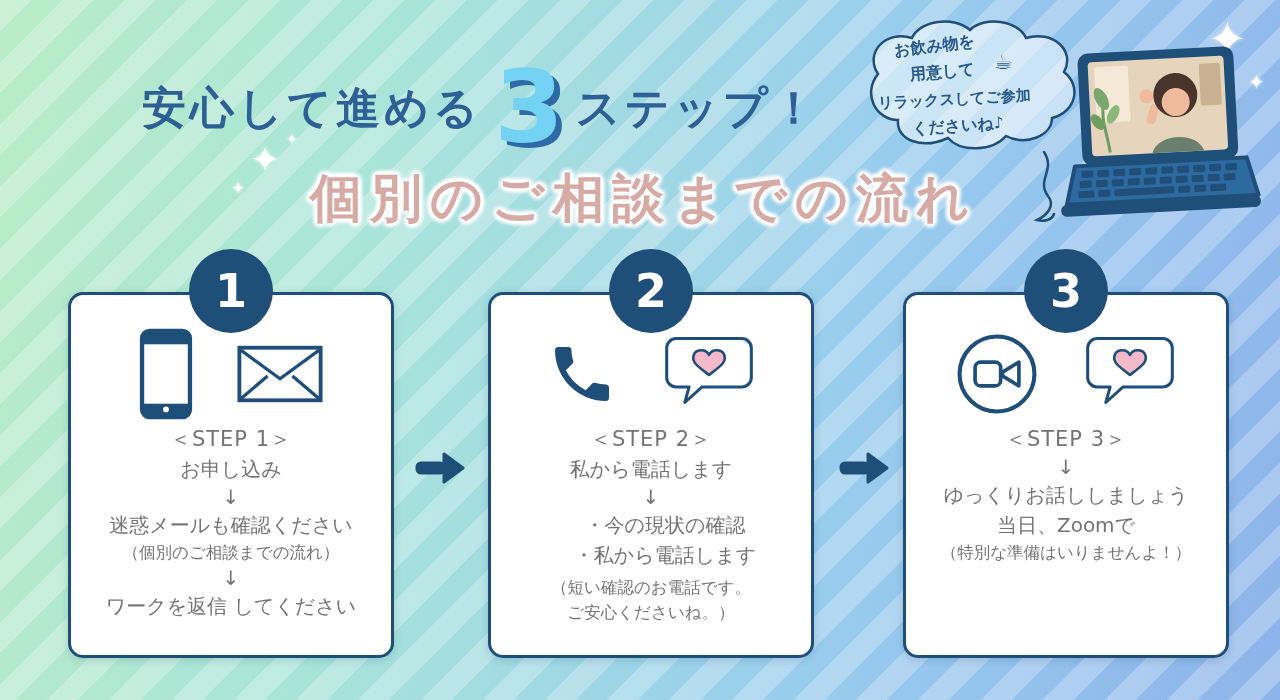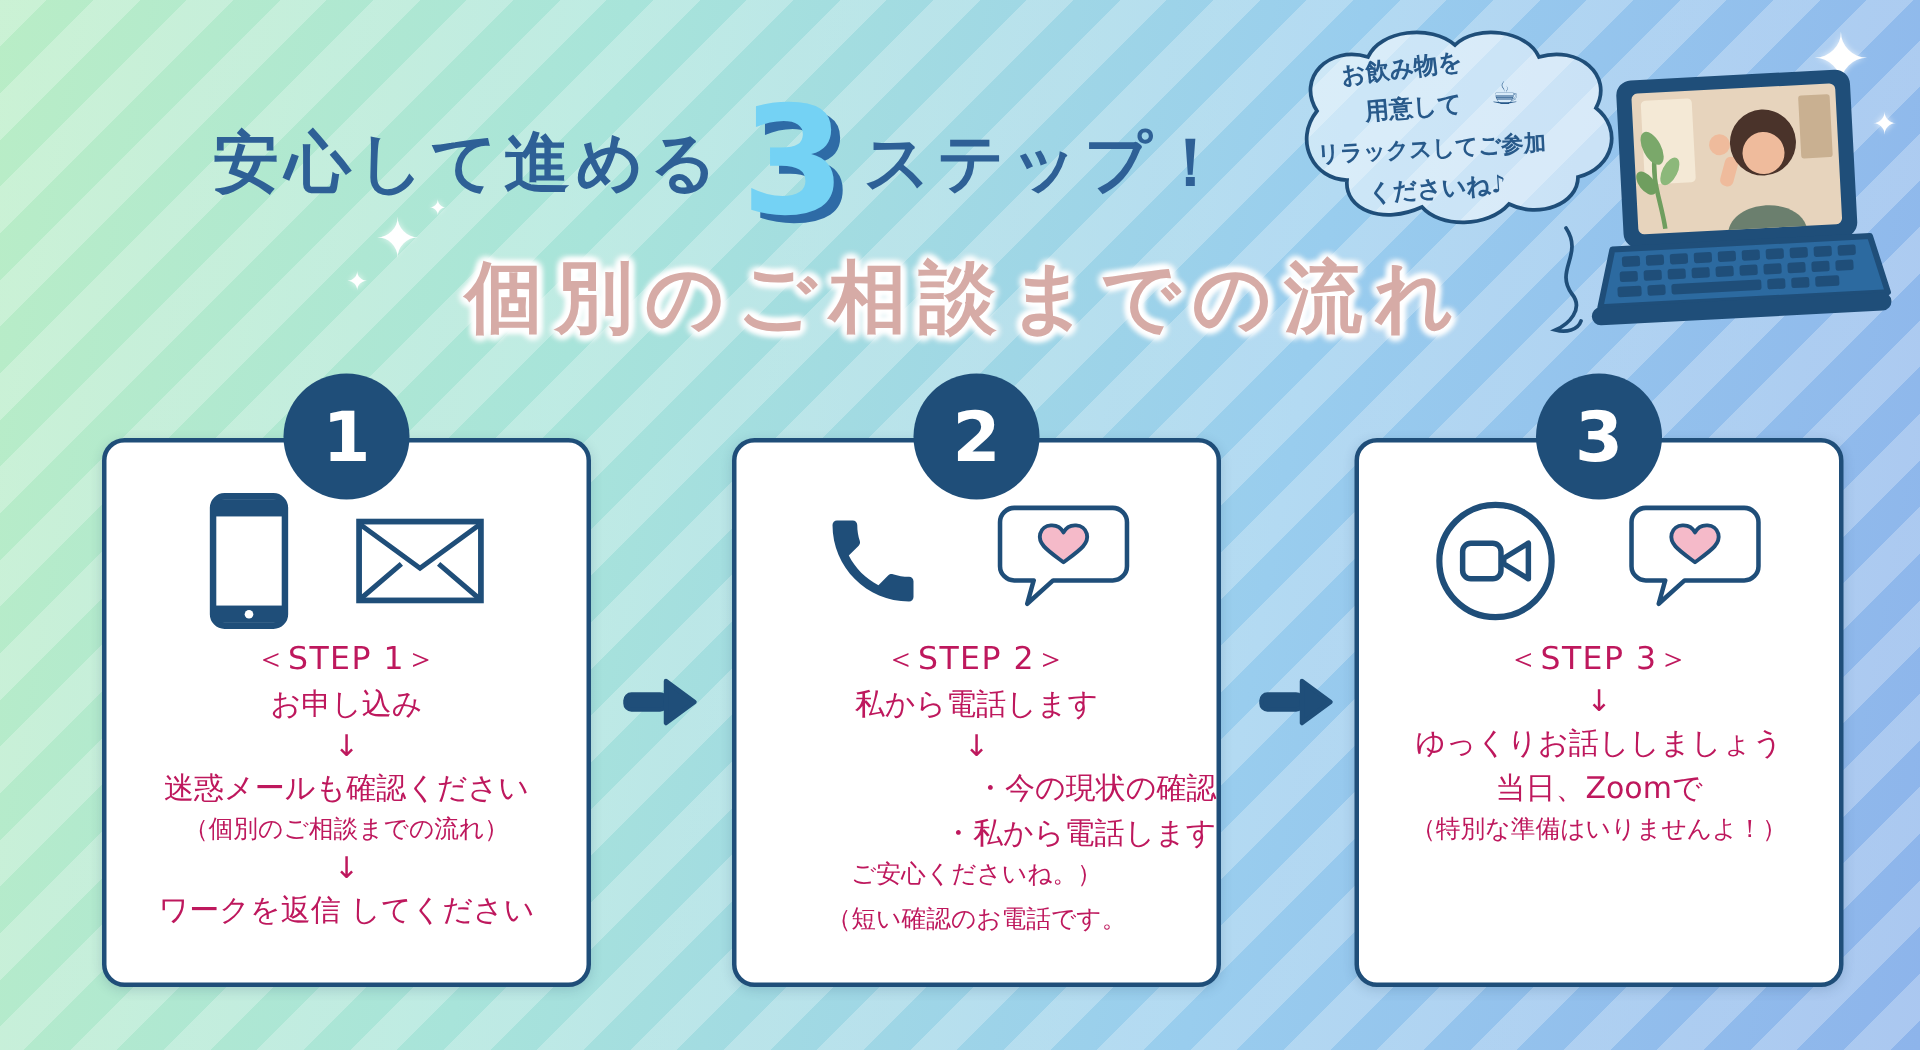--- a/index.html
+++ b/index.html
@@ -29,26 +29,26 @@
   .laptop{position:absolute;left:1052px;top:46px;width:212px;height:202px;transform:rotate(-3deg);}
   
   .card{position:absolute;top:292px;width:320px;height:360px;background:#ffffff;
         border:3px solid #1f4e79;border-radius:15px;box-shadow:0 2px 8px rgba(25,60,100,.18);}
   .card1{left:68px;} .card2{left:488px;} .card3{left:903px;}
   .badge{position:absolute;left:50%;top:-46px;transform:translateX(-50%);
          width:84px;height:84px;border-radius:50%;background:#1f4e79;color:#fff;
          display:flex;align-items:center;justify-content:center;
          font-size:46px;font-weight:700;}
   .icons{display:flex;justify-content:center;align-items:center;gap:44px;margin-top:34px;height:90px;}
-  .txt{margin-top:6px;text-align:center;color:#be185d;}
+  .txt{margin-top:6px;text-align:center;color:#737373;}
   .txt p{margin:3px 0;line-height:1.35;font-size:20px;}
   .txt .step-title{font-size:21px;letter-spacing:1px;}
   .txt .sm{font-size:16.5px;line-height:1.3;}
   .txt .dn{line-height:1.15;}
-  .bullets{text-align:right;padding-left:28px;}
+  .bullets{text-align:center;padding-left:28px;}
   .arrow{position:absolute;top:449px;width:52px;height:38px;}
   .arrow1{left:414px;} .arrow2{left:838px;}
 </style>
 </head>
 <body>
 
 <div class="stage">
 
   <div class="title-row">
     <span class="title-part">安心して進める</span>
@@ -168,22 +168,22 @@
       </svg>
     </div>
     <div class="txt">
       <p class="step-title">＜STEP 2＞</p>
       <p>私から電話します</p>
       <p class="dn">↓</p>
       <div class="bullets">
         <p>・今の現状の確認</p>
         <p>・私から電話します</p>
       </div>
+      <p class="sm" style="margin-top:8px;">（短い確認のお電話です。</p>
       <p class="sm">ご安心くださいね。）</p>
-      <p class="sm" style="margin-top:8px;">（短い確認のお電話です。</p>
     </div>
   </section>
 
   <svg class="arrow arrow2" viewBox="0 0 52 36">
     <g fill="#1f4e79" stroke="#1f4e79" stroke-width="3" stroke-linejoin="round">
       <rect x="3" y="13" width="27" height="10" rx="4"></rect>
       <polygon points="30,4 49,18 30,32"></polygon>
     </g>
   </svg>
 

